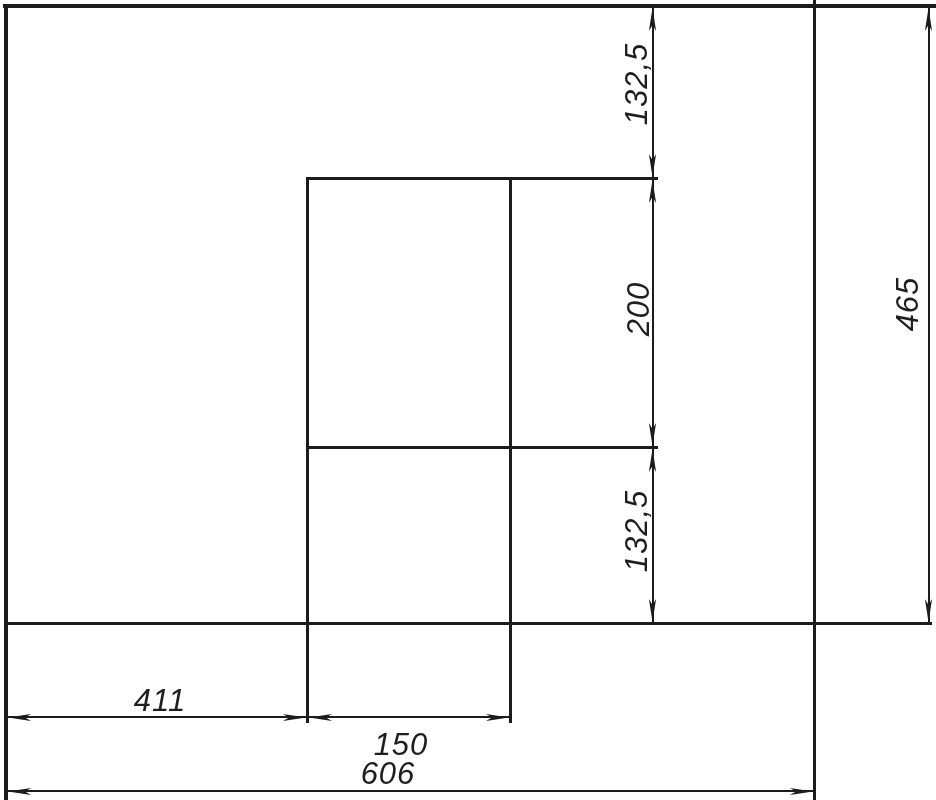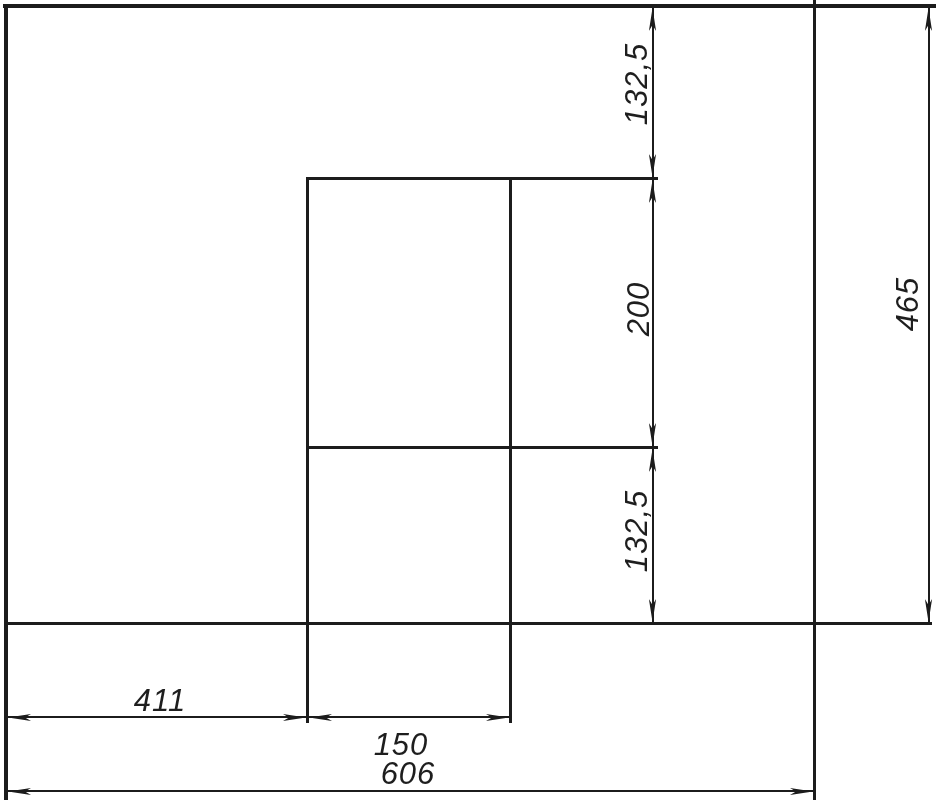--- a/index.html
+++ b/index.html
@@ -83,15 +83,15 @@
 
   <div class="ar left" style="left:8px;   top:787px;"></div>
   <div class="ar right" style="left:790px; top:787px;"></div>
 
   <div class="dim-label rot" style="left:636px; top:84px;">132,5</div>
   <div class="dim-label rot" style="left:638px; top:309px;">200</div>
   <div class="dim-label rot" style="left:636px; top:531px;">132,5</div>
   <div class="dim-label rot" style="left:907px; top:304px;">465</div>
   <div class="dim-label" style="left:160px; top:700px;">411</div>
   <div class="dim-label" style="left:401px; top:700px;margin-top:44px;">150</div>
-  <div class="dim-label" style="left:408px; top:773px;font-style:italic;">606</div>
+  <div class="dim-label" style="left:388px; top:773px;font-style:italic;">606</div>
 
 </div>
 
 </body></html>

